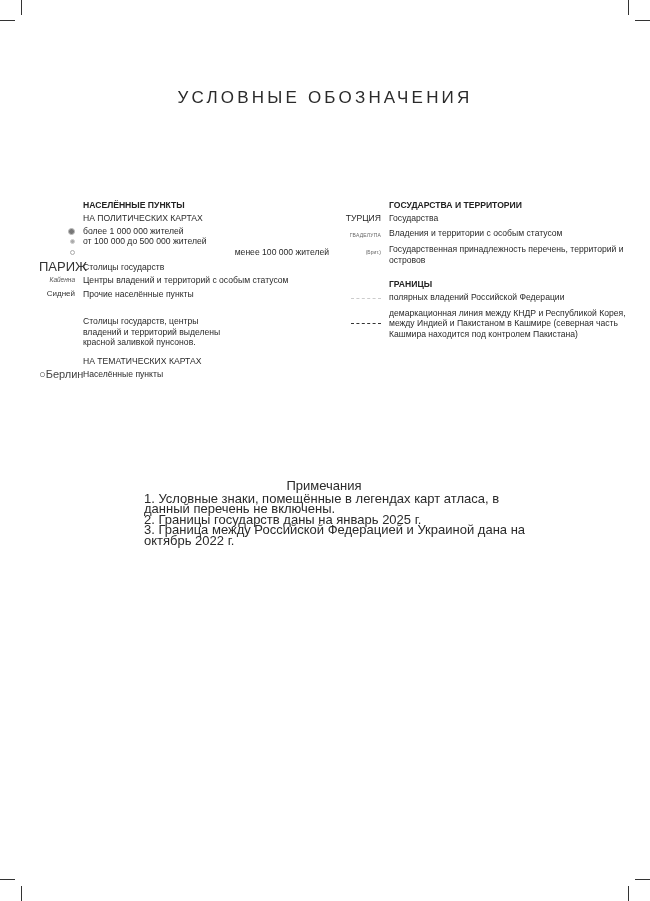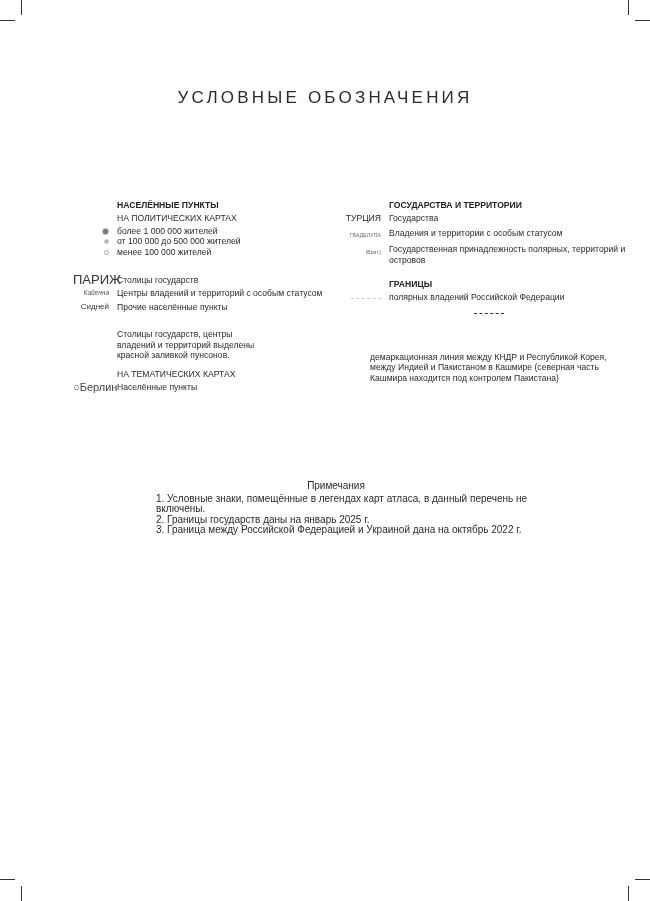--- a/index.html
+++ b/index.html
@@ -6,21 +6,21 @@
   body {
     width: 650px; height: 901px; background: #ffffff; position: relative; overflow: hidden;
     font-family: "Liberation Sans", "DejaVu Sans", sans-serif; color: #2a2a2a;
   }
   .crop { position: absolute; background: #333; }
   .title {
     position: absolute; top: 88px; left: 0; width: 650px; text-align: center;
     font-size: 17px; letter-spacing: 3.2px; color: #2b2b2b; font-weight: normal;
   }
   .col { position: absolute; font-size: 8.6px; line-height: 10.4px; }
-  .col-left { left: 73px; top: 200px; width: 290px; }
+  .col-left { left: 39px; top: 200px; width: 290px; }
   .col-right { left: 345px; top: 200px; width: 290px; }
   .row { display: flex; align-items: flex-start; }
   .sym { width: 44px; flex: 0 0 44px; text-align: right; padding-right: 8px; box-sizing: border-box; }
   .txt { flex: 1; }
   .heading { font-weight: bold; font-size: 8.6px; color: #222; }
   .dot { display: inline-block; border-radius: 50%; vertical-align: middle; }
   .d1 { width: 5px; height: 5px; background: #777; border: 1px solid #bbb; }
   .d2 { width: 4px; height: 4px; background: #999; border: 1px solid #ccc; }
   .d3 { width: 3px; height: 3px; background: #aaa; border: 1px solid #ccc; }
   .d4 { width: 3px; height: 3px; background: #fff; border: 1px solid #aaa; }
@@ -28,21 +28,21 @@
   .s-cayenne { font-size: 6.5px; font-style: italic; color: #555; }
   .s-sydney { font-size: 8px; color: #333; }
   .s-berlin { font-size: 11px; color: #444; white-space: nowrap; }
   .s-turkey { font-size: 8.6px; font-weight: normal; color: #222; }
   .s-guad { font-size: 5px; color: #666; letter-spacing: 0.2px; }
   .s-brit { font-size: 5px; color: #666; }
   .line { display: inline-block; width: 30px; height: 0; vertical-align: middle; }
   .l-state { border-top: 1px dashed #999; }
   .l-polar { border-top: 1px dashed #ccc; }
   .l-demarc { border-top: 1px dashed #333; }
-  .notes { position: absolute; top: 481px; left: 156px; width: 400px; font-size: 10px; line-height: 10.6px; }
+  .notes { position: absolute; top: 481px; left: 144px; width: 400px; font-size: 13px; line-height: 10.6px; }
   .notes-title { text-align: center; width: 360px; margin-bottom: 2px; }
 </style>
 </head>
 <body>
 
 <div class="crop" style="left:21px;top:0;width:1px;height:15px;"></div>
 <div class="crop" style="left:0;top:20px;width:15px;height:1px;"></div>
 <div class="crop" style="left:628px;top:0;width:1px;height:15px;"></div>
 <div class="crop" style="left:635px;top:20px;width:15px;height:1px;"></div>
 <div class="crop" style="left:0;top:879px;width:15px;height:1px;"></div>
@@ -62,21 +62,21 @@
     <div class="txt">НА ПОЛИТИЧЕСКИХ КАРТАХ</div>
   </div>
   <div class="row">
     <div class="sym"><span class="dot d1"></span></div>
     <div class="txt">более 1 000 000 жителей</div>
   </div>
   <div class="row">
     <div class="sym"><span class="dot d3"></span></div>
     <div class="txt">от 100 000 до 500 000 жителей</div>
   </div>
-  <div class="row" style="margin-bottom:18px;">
+  <div class="row" style="margin-bottom:5px;text-align:right;">
     <div class="sym"><span class="dot d4"></span></div>
     <div class="txt">менее 100 000 жителей</div>
   </div>
   <div class="row" style="margin-bottom:3px;">
     <div class="sym s-paris">ПАРИЖ</div>
     <div class="txt">Столицы государств</div>
   </div>
   <div class="row" style="margin-bottom:3px;">
     <div class="sym s-cayenne">Кайенна</div>
     <div class="txt">Центры владений и территорий с особым статусом</div>
@@ -111,32 +111,32 @@
   <div class="row" style="margin-bottom:4px;">
     <div class="sym s-turkey">ТУРЦИЯ</div>
     <div class="txt">Государства</div>
   </div>
   <div class="row" style="margin-bottom:4px;">
     <div class="sym s-guad" style="padding-top:2px;">ГВАДЕЛУПА</div>
     <div class="txt">Владения и территории с особым статусом</div>
   </div>
   <div class="row" style="margin-bottom:14px;">
     <div class="sym s-brit" style="padding-top:3px;">(Брит.)</div>
-    <div class="txt">Государственная принадлежность полярных, территорий и островов</div>
+    <div class="txt">Государственная принадлежность перечень, территорий и островов</div>
   </div>
 
   <div class="row" style="margin-bottom:3px;">
     <div class="sym"></div>
     <div class="txt heading">ГРАНИЦЫ</div>
   </div>
   <div class="row" style="margin-bottom:5px;">
     <div class="sym"><span class="line l-polar"></span></div>
     <div class="txt">полярных владений Российской Федерации</div>
   </div>
-  <div class="row" style="align-items:center;flex-direction:column;">
+  <div class="row" style="align-items:center;">
     <div class="sym"><span class="line l-demarc"></span></div>
     <div class="txt" style="width:240px;">демаркационная линия между КНДР и Республикой Корея, между Индией и Пакистаном в Кашмире (северная часть Кашмира находится под контролем Пакистана)</div>
   </div>
 </div>
 
 <div class="notes">
   <div class="notes-title">Примечания</div>
   <div>1. Условные знаки, помещённые в легендах карт атласа, в данный перечень не включены.</div>
   <div>2. Границы государств даны на январь 2025 г.</div>
   <div>3. Граница между Российской Федерацией и Украиной дана на октябрь 2022 г.</div>

